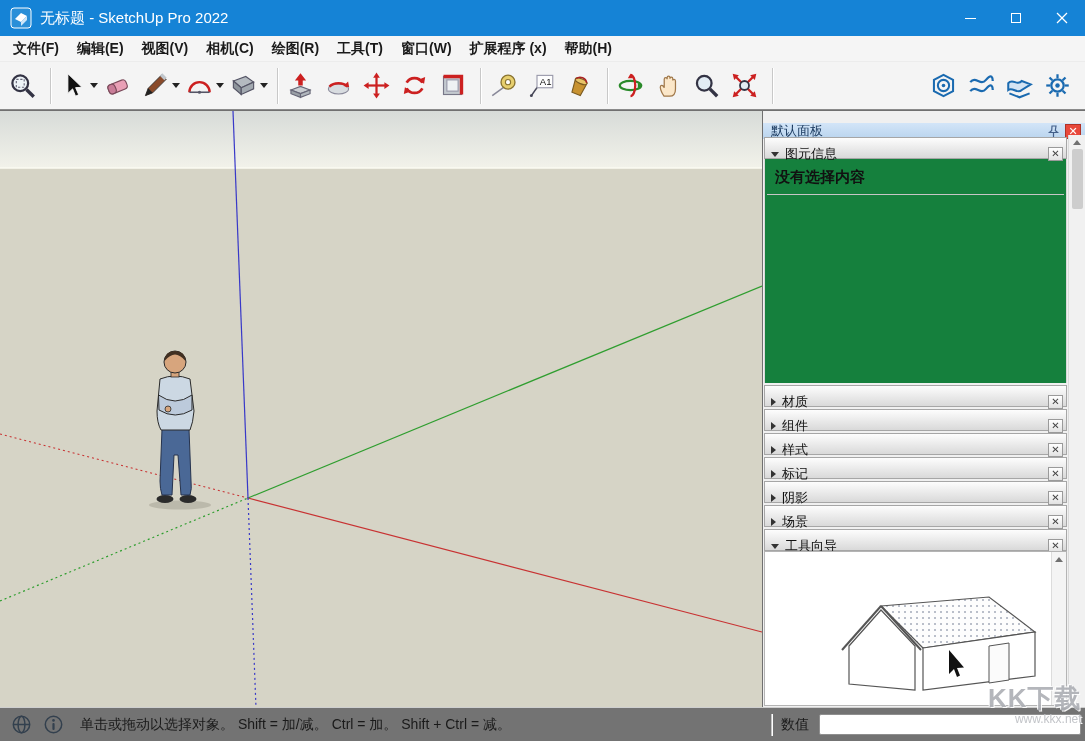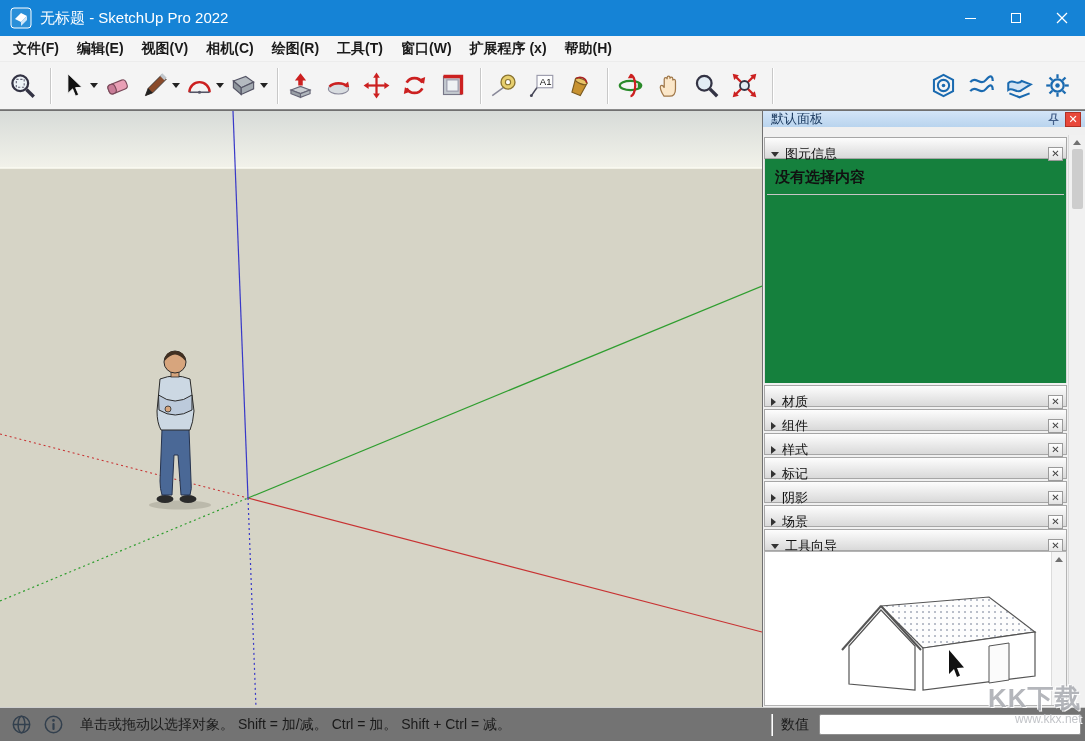--- a/index.html
+++ b/index.html
@@ -28,21 +28,21 @@
   .ticon svg { width:100%; height:100%; }
   .dd { width:0; height:0; border-left:4px solid transparent; border-right:4px solid transparent; border-top:5px solid #222; margin-left:3px; cursor:pointer; }
   .tsep { width:1px; height:36px; background:#c8c8c8; margin:0 6px; box-shadow:1px 0 0 #fff; }
 
   
   .main { position:absolute; left:0; top:110px; width:100%; height:597px; border-top:1px solid #707070; }
   .viewport { position:absolute; left:0; top:0; width:762px; height:597px; cursor:crosshair; }
 
   
   .panel { position:absolute; left:762px; top:0; width:323px; height:597px; background:#f0f0f0; border-left:1px solid #707070; }
-  .panel-header { height:16px; background:linear-gradient(#d3e5f8,#b9d4ee); display:flex; align-items:center; padding:0 4px 0 8px; }
+  .panel-header { height:16px; background:linear-gradient(#d3e5f8,#b9d4ee); display:flex; align-items:center; padding:0 4px 0 8px;margin-top:12px; }
   .panel-title { font-size:13px; color:#17365c; }
   .pin { margin-left:auto; width:18px; height:18px; display:flex; align-items:center; justify-content:center; cursor:pointer; }
   .panel-x { width:16px; height:15px; background:#e8483b; border:1px solid #b03226; color:#fff; font-size:11px; line-height:13px; text-align:center; margin-left:3px; cursor:pointer; }
   .panel-body { position:absolute; left:0; right:17px; top:24px; bottom:0; }
   .sec-h { height:22px; margin:2px 1px 0 1px; background:linear-gradient(#fdfdfd,#d9d9d9); border:1px solid #a6a6a6; display:flex; align-items:center; padding:12px 3px 0 6px; cursor:pointer; }
   .sec-label { font-size:13px; color:#111; margin-left:6px; }
   .sec-x { margin-left:auto; width:15px; height:14px; background:linear-gradient(#fff,#e2e2e2); border:1px solid #9a9a9a; color:#444; font-size:10px; line-height:12px; text-align:center; cursor:pointer; }
   .tri-down { width:0; height:0; border-left:4px solid transparent; border-right:4px solid transparent; border-top:5px solid #333; }
   .tri-right { width:0; height:0; border-top:4px solid transparent; border-bottom:4px solid transparent; border-left:5px solid #333; }
   .entity-content { height:224px; background:#15803d; margin:0 1px; border-left:1px solid #d8d8d8; border-right:1px solid #d8d8d8; }

